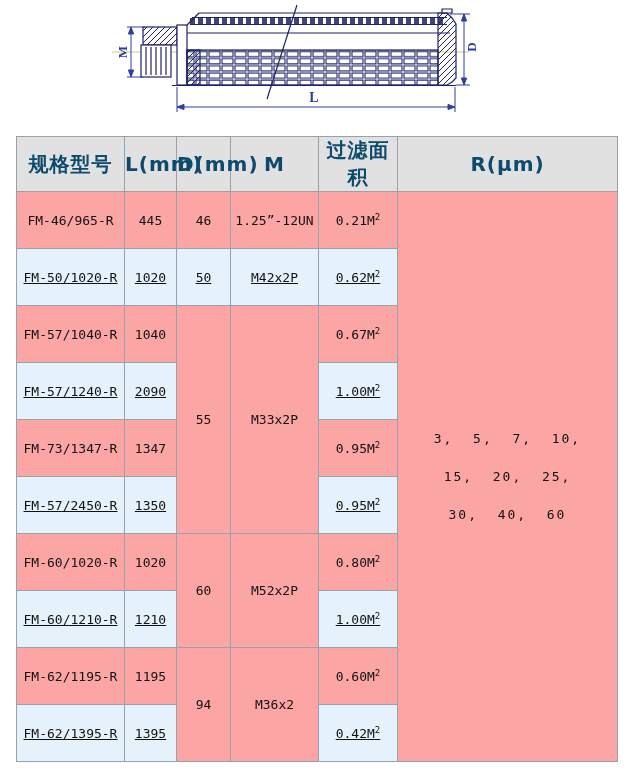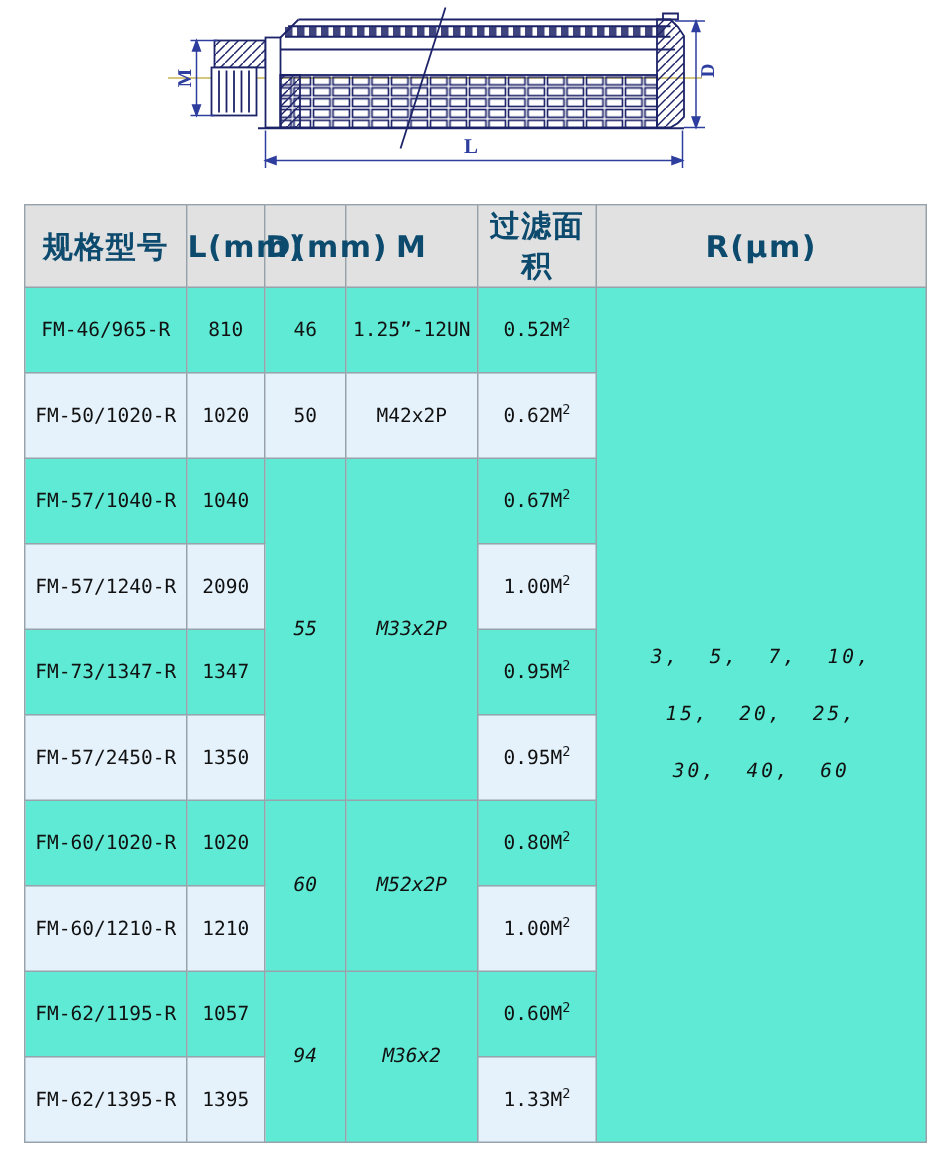--- a/index.html
+++ b/index.html
@@ -9,25 +9,25 @@
   .drawing svg{display:block;}
   table.spec{border-collapse:collapse;table-layout:fixed;width:601px;margin:2px 0 0 16px;}
   table.spec th, table.spec td{
     border:1px solid #97a2ab;text-align:center;vertical-align:middle;padding:0;
   }
   table.spec th{
     height:50px;background:#e1e1e1;color:#0c4a6e;
     font-family:"DejaVu Sans",sans-serif;font-weight:bold;font-size:20px;letter-spacing:1px;
   }
   table.spec td{
-    height:56px;background:#5eead4;
+    height:56px;background:#fca5a5;
     font-family:"DejaVu Sans Mono","Liberation Mono",monospace;font-size:13px;
   }
-  tr.alt td{background:#e5f2fc;}
-  td.merged{background:#ffffff;font-style:italic;}
+  tr.alt td{background:#e5f2fc;text-decoration:underline;}
+  td.merged{background:#ffffff;}
   td.c-area sup{font-size:9px;vertical-align:super;line-height:0;}
   td.c-r{font-size:13px;}
   td.c-r div{white-space:pre;line-height:38px;letter-spacing:2px;}
 </style>
 </head>
 <body>
 
 <div class="stage">
 
   <div class="drawing">
@@ -117,24 +117,24 @@
         <th>L(mm)</th>
         <th>D(mm)</th>
         <th>M</th>
         <th>过滤面积</th>
         <th>R(μm)</th>
       </tr>
     </thead>
     <tbody>
       <tr>
         <td class="c-model">FM-46/965-R</td>
-        <td class="c-l">810</td>
+        <td class="c-l">445</td>
         <td class="c-d">46</td>
         <td class="c-m">1.25”-12UN</td>
-        <td class="c-area"><span>0.52M</span><sup>2</sup></td>
+        <td class="c-area"><span>0.21M</span><sup>2</sup></td>
         <td class="c-r merged" rowspan="10">
           <div>3,  5,  7,  10,</div>
           <div>15,  20,  25,</div>
           <div>30,  40,  60</div>
         </td>
       </tr>
       <tr class="alt">
         <td class="c-model">FM-50/1020-R</td>
         <td class="c-l">1020</td>
         <td class="c-d">50</td>
@@ -170,25 +170,25 @@
         <td class="c-m merged" rowspan="2">M52x2P</td>
         <td class="c-area"><span>0.80M</span><sup>2</sup></td>
       </tr>
       <tr class="alt">
         <td class="c-model">FM-60/1210-R</td>
         <td class="c-l">1210</td>
         <td class="c-area"><span>1.00M</span><sup>2</sup></td>
       </tr>
       <tr>
         <td class="c-model">FM-62/1195-R</td>
-        <td class="c-l">1057</td>
+        <td class="c-l">1195</td>
         <td class="c-d merged" rowspan="2">94</td>
         <td class="c-m merged" rowspan="2">M36x2</td>
         <td class="c-area"><span>0.60M</span><sup>2</sup></td>
       </tr>
       <tr class="alt">
         <td class="c-model">FM-62/1395-R</td>
         <td class="c-l">1395</td>
-        <td class="c-area"><span>1.33M</span><sup>2</sup></td>
+        <td class="c-area"><span>0.42M</span><sup>2</sup></td>
       </tr>
     </tbody>
   </table>
 </div>
 
 </body></html>

